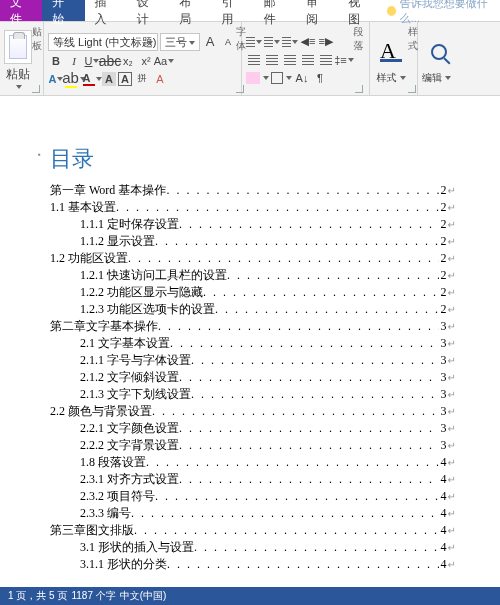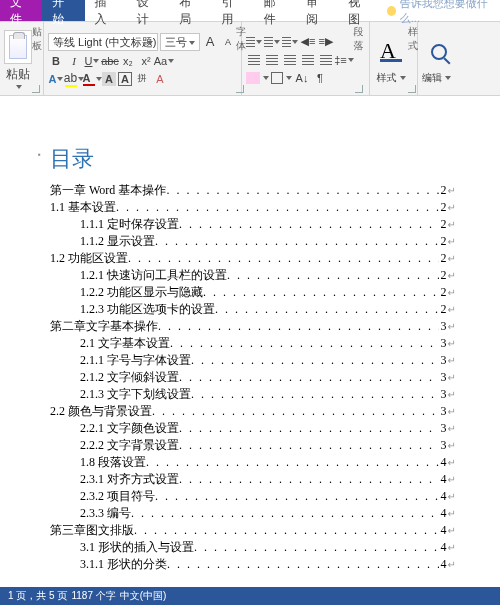--- a/index.html
+++ b/index.html
@@ -106,32 +106,32 @@
         <span class="btn-icon" style="font-size:13px">A</span>
         <span class="btn-icon" style="font-size:9px">A</span>
       </div>
       <div class="row">
         <span class="btn-icon" style="font-weight:bold">B</span>
         <span class="btn-icon" style="font-style:italic;font-family:serif">I</span>
         <span class="btn-icon" style="text-decoration:underline">
             <span>U</span>
             <span class="dd"></span>
           </span>
-        <span class="btn-icon" style="text-decoration:line-through;font-size:11px">abc</span>
+        <span class="btn-icon" style="text-decoration:line-through;font-size:14px">abc</span>
         <span class="btn-icon">x₂</span>
         <span class="btn-icon">x²</span>
         <span class="btn-icon">
             <span>Aa</span>
             <span class="dd"></span>
           </span>
       </div>
       <div class="row">
         <span class="btn-icon" style="color:#2e74b5;font-weight:bold">A<span class="dd"></span></span>
         <span class="btn-icon">
-            <span style="display:inline-block"><span style="font-size:12px">ab</span><span class="color-line hl-y"></span></span>
+            <span style="display:inline-block"><span style="font-size:15px">ab</span><span class="color-line hl-y"></span></span>
             <span class="dd"></span>
           </span>
         <span class="btn-icon">
             <span style="display:inline-block"><span style="font-size:11px;font-weight:bold">A</span><span class="color-line red"></span></span>
             <span class="dd"></span>
           </span>
         <span class="btn-icon" style="background:#d9d9d9;width:14px;height:14px;font-weight:bold">A</span>
         <span class="btn-icon" style="border:1px solid #666;width:14px;height:14px;font-weight:bold">A</span>
         <span class="btn-icon" style="font-size:9px">拼</span>
         <span class="btn-icon" style="color:#c55">

